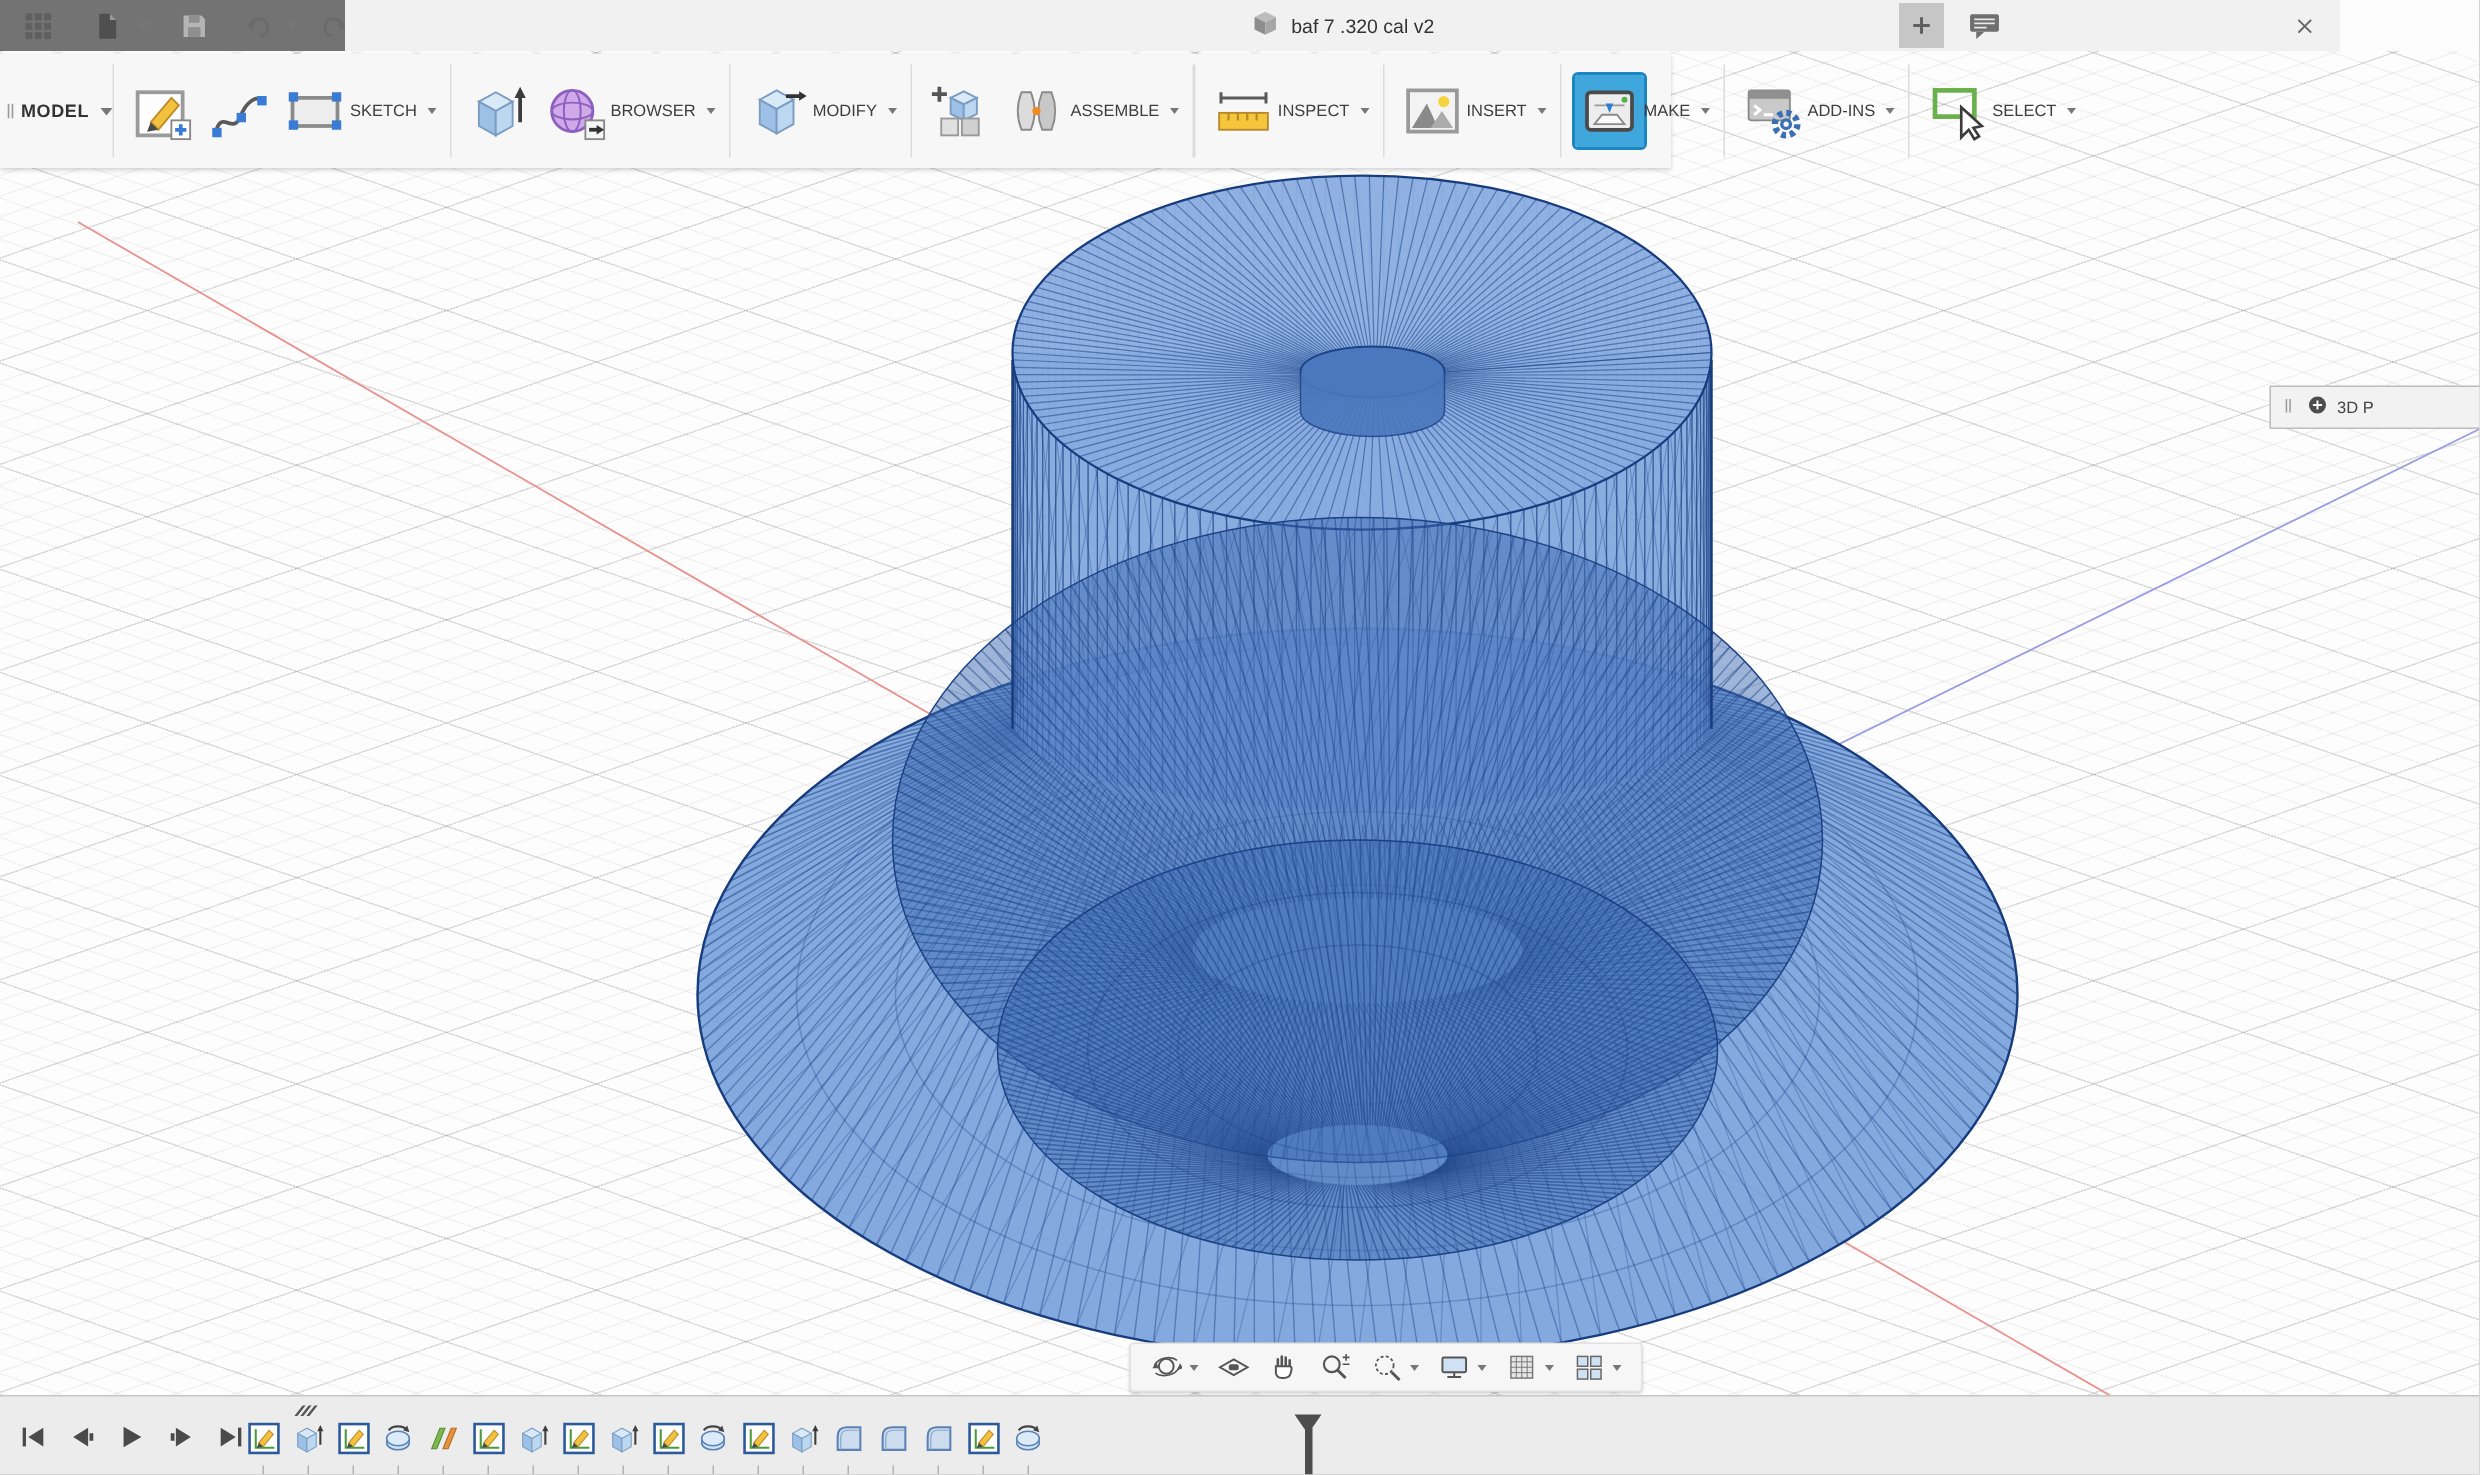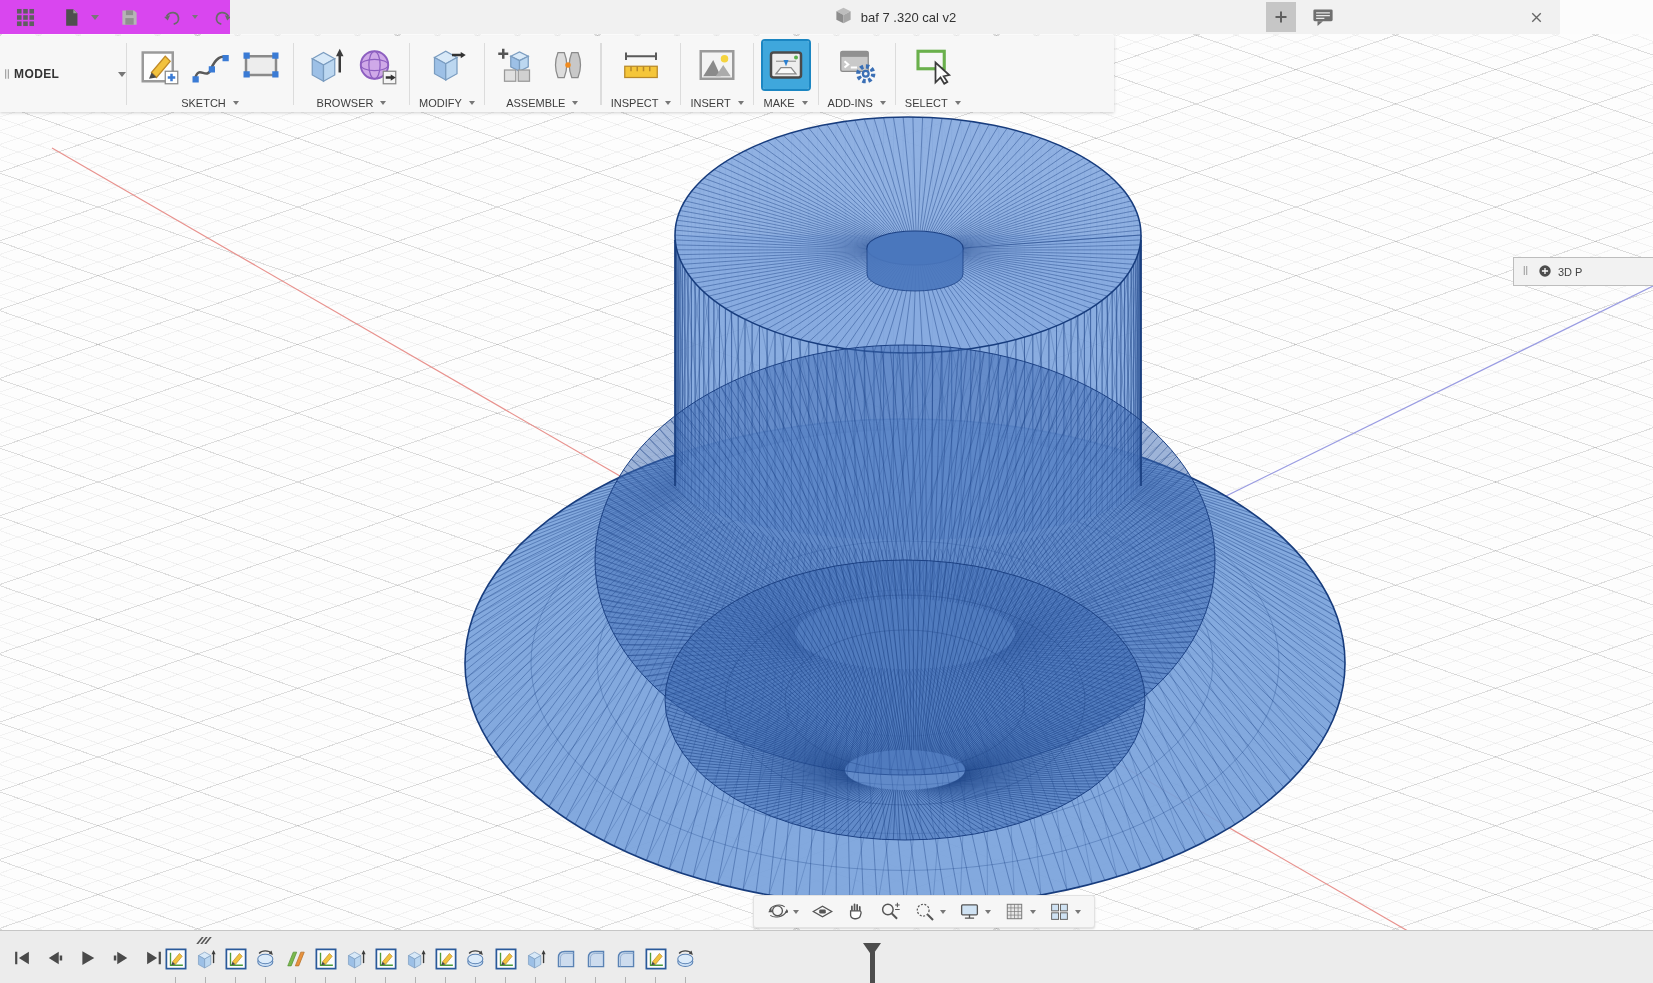--- a/index.html
+++ b/index.html
@@ -1,20 +1,20 @@
 <!DOCTYPE html>
 <html><head>
 <meta charset="utf-8">
 <style>
   *{box-sizing:border-box;margin:0;padding:0}
   body{margin:0;background:#888;font-family:"Liberation Sans",sans-serif}
   .screen{position:relative;width:1653px;height:983px;overflow:hidden;background:#fcfcfc;font-family:"Liberation Sans",sans-serif}
 
   
-  .tabbar{position:absolute;top:0;left:0;width:1350px;height:34px;background:#d946ef}
+  .tabbar{position:absolute;top:0;left:0;width:1350px;height:34px;background:#737373}
   .tab-left{position:absolute;left:0;top:0;height:34px;display:flex;align-items:center;padding-left:8px}
   .qbtn{display:flex;align-items:center;justify-content:center;height:30px;padding:0 7px;cursor:pointer}
   .caret{width:0;height:0;border-left:4px solid transparent;border-right:4px solid transparent;border-top:5px solid #777;margin-left:3px}
   .caret.sm{border-left-width:3px;border-right-width:3px;border-top-width:4px}
   .tab{position:absolute;left:230px;top:0;width:1330px;height:34px;background:#f1f1f1;display:flex;align-items:center;justify-content:center;gap:8px;font-size:13px;color:#333}
   .tab-close{position:absolute;right:12px;top:5px;width:24px;height:24px;display:flex;align-items:center;justify-content:center;cursor:pointer}
   .tab-right{position:absolute;right:0;top:0;height:34px;display:flex;align-items:center;gap:9px;padding:0 9px}
   .newtab{width:30px;height:30px;display:flex;align-items:center;justify-content:center;background:#c6c6c6;cursor:pointer}
 
   
@@ -22,23 +22,23 @@
     background-image:
       repeating-linear-gradient(19deg,  rgba(0,0,0,0.085) 0 1px, transparent 1px 65px),
       repeating-linear-gradient(161deg, rgba(0,0,0,0.085) 0 1px, transparent 1px 65px),
       repeating-linear-gradient(19deg,  rgba(0,0,0,0.042) 0 1px, transparent 1px 13px),
       repeating-linear-gradient(161deg, rgba(0,0,0,0.042) 0 1px, transparent 1px 13px);}
   svg.scene{position:absolute;left:0;top:0}
 
   
   .toolbar{position:absolute;top:2px;left:0;width:1114px;height:76px;background:#f7f7f7;display:flex;align-items:stretch;box-shadow:0 1px 3px rgba(0,0,0,.18)}
   .tb-handle{width:14px;display:flex;align-items:center;justify-content:center;cursor:grab}
-  .model-btn{width:112px;display:flex;align-items:center;justify-content:space-between;gap:5px;font-size:12px;font-weight:bold;letter-spacing:.4px;color:#333;cursor:pointer}
+  .model-btn{width:112px;display:flex;align-items:center;justify-content:flex-end;gap:5px;font-size:12px;font-weight:bold;letter-spacing:.4px;color:#333;cursor:pointer}
   .tb-sep{width:1px;background:#dcdcdc;margin:7px 0}
-  .tb-group{display:flex;flex-direction:column;align-items:center;padding:0 9px}
+  .tb-group{display:flex;flex-direction:row;align-items:center;padding:0 9px}
   .tb-icons{flex:1;display:flex;align-items:center;gap:5px}
   .tb-btn{width:46px;height:48px;display:flex;align-items:center;justify-content:center;border-radius:2px;cursor:pointer}
   .tb-btn.active{background:#3fa7dc;outline:2px solid #1b86c2}
   .tb-label{height:19px;display:flex;align-items:center;gap:4px;font-size:11px;color:#3d3d3d;cursor:pointer;white-space:nowrap}
 
   
   .browser-head{position:absolute;top:80px;left:0;width:350px;height:28px;background:rgba(243,243,243,.95);border-bottom:1px solid #c9c9c9;border-right:1px solid #c9c9c9;display:flex;align-items:center;gap:10px;padding:0 8px;cursor:pointer}
   .bh-title{flex:1;font-size:11px;letter-spacing:.6px;color:#555}
 
   

